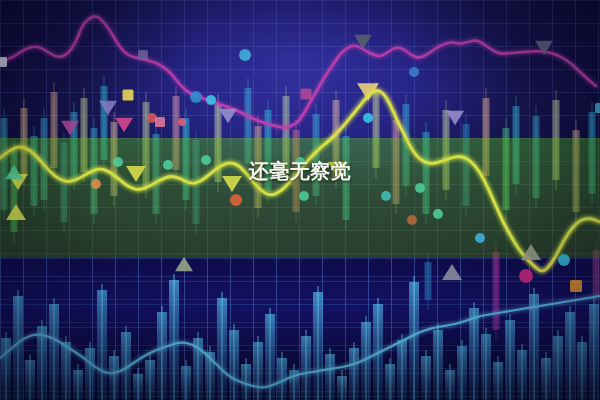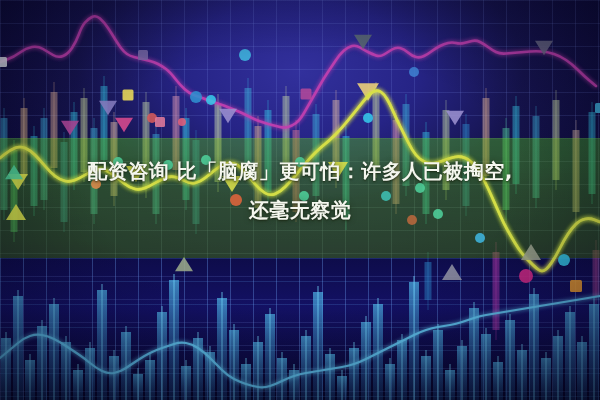--- a/index.html
+++ b/index.html
@@ -349,17 +349,16 @@
         <circle cx="438" cy="214" r="5" fill="#4ecf9a" opacity="0.88"></circle>
         <circle cx="412" cy="220" r="5" fill="#b8683c" opacity="0.88"></circle>
         <circle cx="480" cy="238" r="5" fill="#3fb4dd" opacity="0.88"></circle>
         <circle cx="564" cy="260" r="6" fill="#36c8e8" opacity="0.88"></circle>
       </g>
   </svg>
 
   <div class="bg-vignette"></div>
 
   <div class="headline">
-    <span class="ln">配资咨询 比「脑腐」更可怕：许多人已被掏空,</span>
     <span class="ln">还毫无察觉</span>
   </div>
 
 </div>
 
 </body></html>

